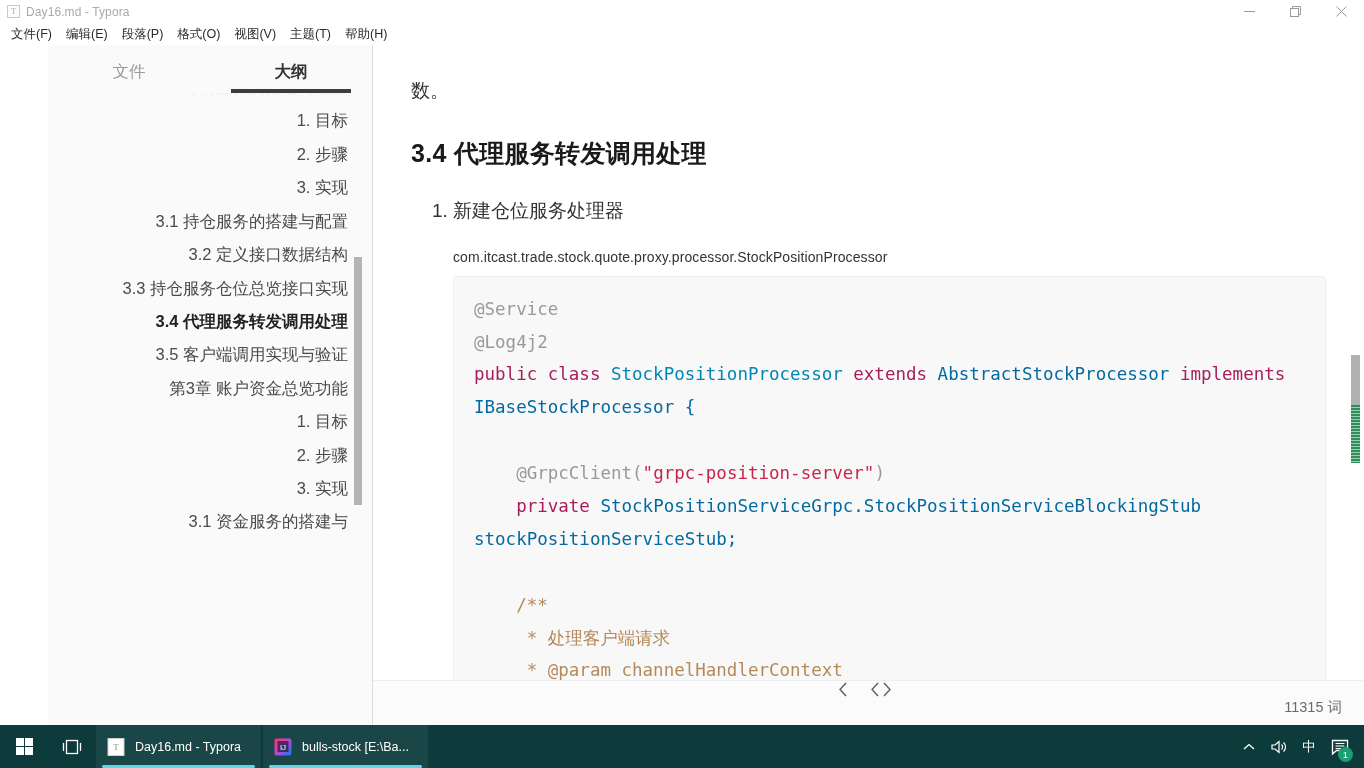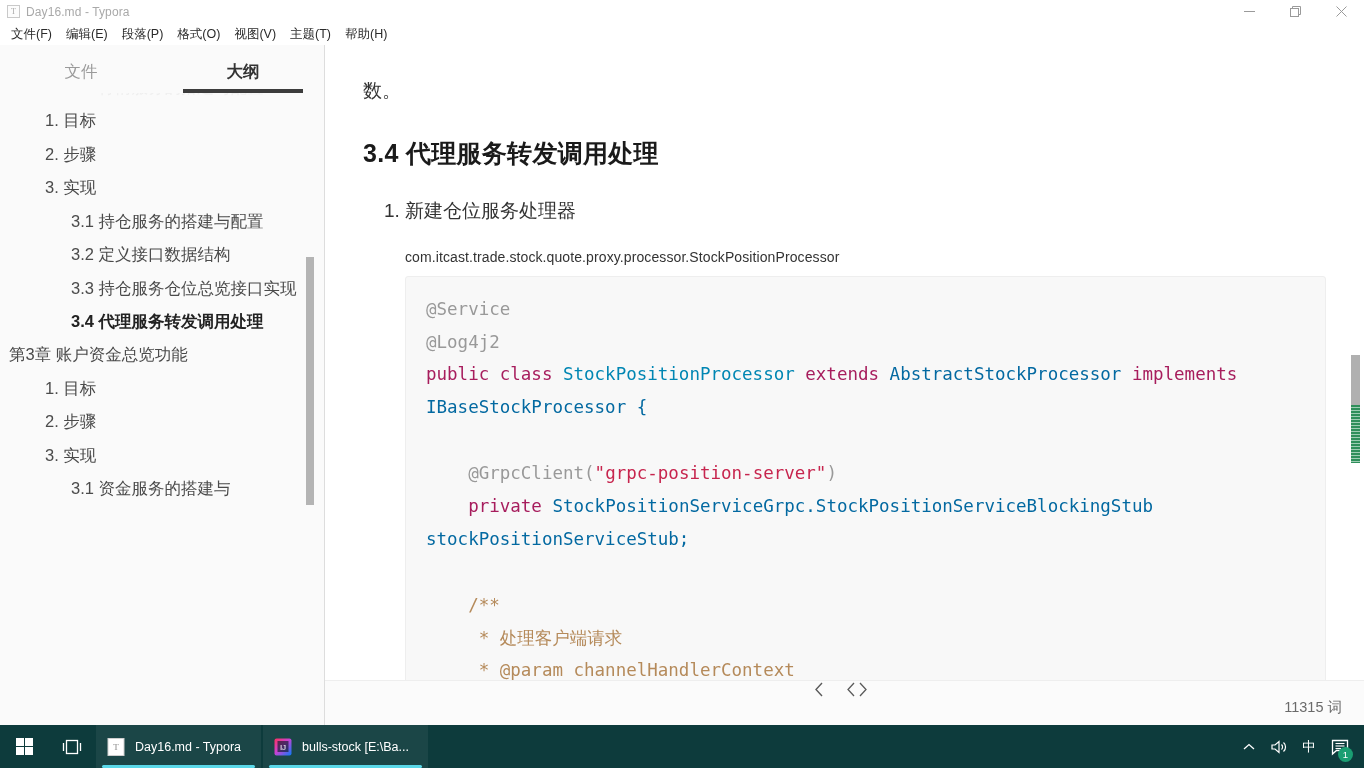--- a/index.html
+++ b/index.html
@@ -63,20 +63,21 @@
   .body-row { flex: 1; display: flex; min-height: 0; position: relative; }
 
   
   .sidebar {
     width: 325px; min-width: 325px;
     background: #fafafa;
     border-right: 1px solid #ddd;
     display: flex; flex-direction: column;
     position: relative;
     overflow: hidden;
+    margin-left: 48px;
   }
   .side-tabs {
     height: 48px; min-height: 48px;
     display: flex; align-items: flex-end;
     background: #fafafa;
   }
   .side-tab {
     flex: 1; text-align: center;
     padding-bottom: 10px;
     font-size: 16.5px;
@@ -87,21 +88,21 @@
   .side-tab.active::after {
     content: ""; position: absolute;
     left: 50%; transform: translateX(-50%);
     bottom: 0; width: 120px; height: 4px;
     background: #3c3c3c;
   }
   .outline {
     flex: 1; position: relative; overflow: hidden;
     padding-top: 0px;
   }
-  .outline-inner { position: absolute; left: 9px; top: -22px; width: 100%; }
+  .outline-inner { position: absolute; left: 0; top: -22px; width: 100%; text-align: right; }
   .ol-item {
     font-size: 16.5px;
     color: #4b4b4b;
     line-height: 1.42;
     padding: 5px 24px 5px 0;
     word-break: break-all;
   }
   .ol-item.lvl1 { padding-left: 36px; }
   .ol-item.lvl2 { padding-left: 62px; }
   .ol-item.active { font-weight: bold; color: #222; }
@@ -290,20 +291,21 @@
       <div class="outline">
         <div class="outline-inner" id="outline-inner">
             <div class="ol-item lvl2 clipped">3.1 行情服务的搭建与配置</div>
             <div class="ol-item lvl1">1. 目标</div>
             <div class="ol-item lvl1">2. 步骤</div>
             <div class="ol-item lvl1">3. 实现</div>
             <div class="ol-item lvl2">3.1 持仓服务的搭建与配置</div>
             <div class="ol-item lvl2">3.2 定义接口数据结构</div>
             <div class="ol-item lvl2">3.3 持仓服务仓位总览接口实现</div>
             <div class="ol-item lvl2 active">3.4 代理服务转发调用处理</div>
+            <div class="ol-item lvl2">3.5 客户端调用实现与验证</div>
             <div class="ol-item lvl0">第3章 账户资金总览功能</div>
             <div class="ol-item lvl1">1. 目标</div>
             <div class="ol-item lvl1">2. 步骤</div>
             <div class="ol-item lvl1">3. 实现</div>
             <div class="ol-item lvl2">3.1 资金服务的搭建与</div>
           </div>
       </div>
       <div class="sb-scroll"></div>
     </div>
 

